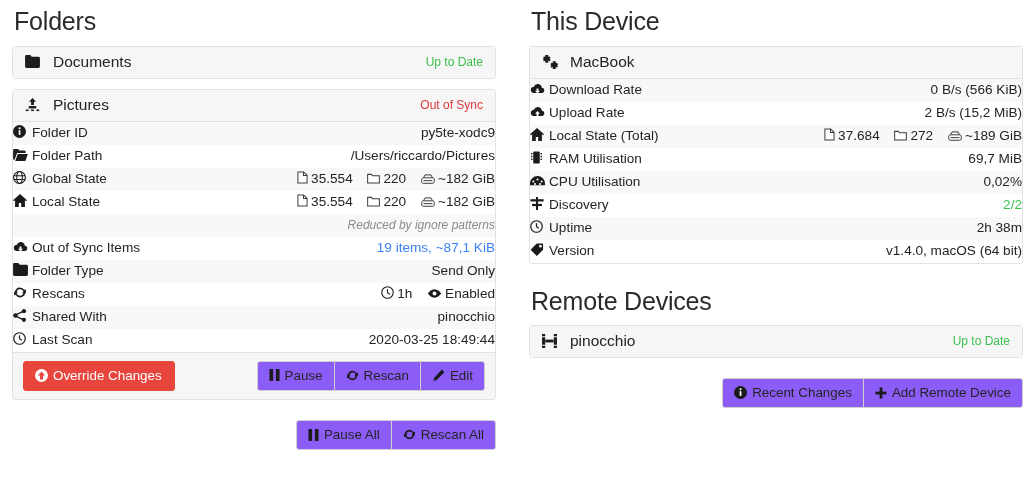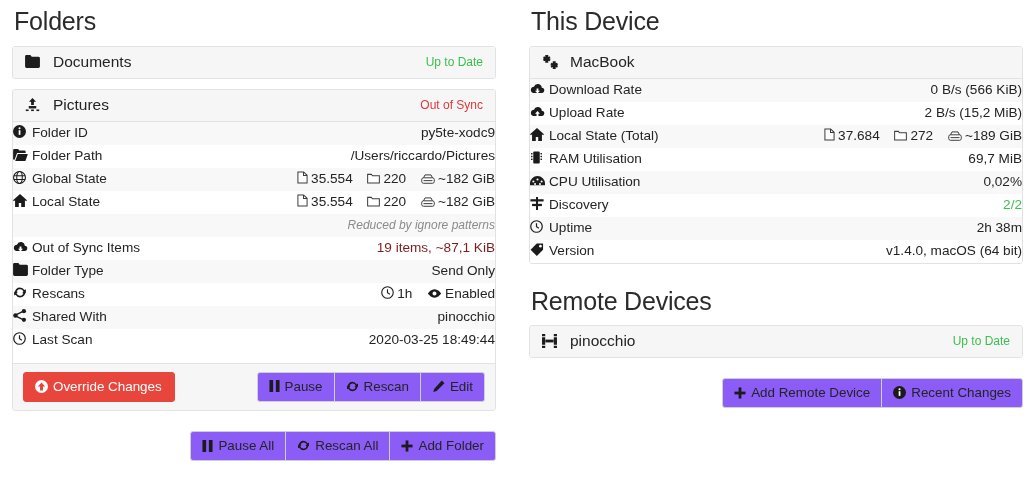--- a/index.html
+++ b/index.html
@@ -96,31 +96,30 @@
     color: #242424;
   }
   td.v .metric { margin-left: 11px; white-space: nowrap; }
   td.v .metric:first-child { margin-left: 0; }
   td.v .mi { display: inline-block; margin-right: 3px; vertical-align: -1px; }
   td.v.note {
     font-style: italic;
     color: #8b8b8b;
     font-size: 12px;
   }
-  td.v .lnk { color: #7f1d1d; }
+  td.v .lnk { color: #3b82f6; }
   td.v .gr { color: #3cbf4e; }
 
   .panel-foot {
     background: #f6f6f6;
     border-top: 1px solid #e2e2e2;
     padding: 8px 10px;
     display: flex;
     align-items: center;
     justify-content: space-between;
-    margin-top: 11px;
   }
   .btn-group { display: flex; }
   .btn-group .btn { border-radius: 0; margin-left: -1px; }
   .btn-group .btn:first-child { border-radius: 3px 0 0 3px; margin-left: 0; }
   .btn-group .btn:last-child { border-radius: 0 3px 3px 0; }
 
   .btn {
     display: inline-flex;
     align-items: center;
     gap: 5px;
@@ -397,29 +396,20 @@
         </button>
         <button class="btn">
           <span class="bi">
               <svg width="13" height="13" viewBox="0 0 15 14">
                 <path fill="#1b1b1b" d="M7.4 1.5a5.4 5.4 0 0 1 4.8 2.9l1.6-.8v4.1H9.7l1.5-1.6A3.8 3.8 0 0 0 3.8 7H1.9a5.5 5.5 0 0 1 5.5-5.5z"></path>
                 <path fill="#1b1b1b" d="M7.6 12.4a5.4 5.4 0 0 1-4.8-2.9l-1.6.8V6.2h4.1L3.8 7.8a3.8 3.8 0 0 0 7.4-.9h1.9a5.5 5.5 0 0 1-5.5 5.5z"></path>
               </svg>
             </span>
           <span>Rescan All</span>
         </button>
-        <button class="btn">
-          <span class="bi">
-              <svg width="12" height="12" viewBox="0 0 13 13">
-                <rect x="5" y="0.5" width="3" height="12" fill="#1b1b1b"></rect>
-                <rect x="0.5" y="5" width="12" height="3" fill="#1b1b1b"></rect>
-              </svg>
-            </span>
-          <span>Add Folder</span>
-        </button>
       </div>
     </div>
   </div>
 
   <div class="col col-right">
 
     <h2 class="section-title">This Device</h2>
 
     <div class="panel">
       <div class="panel-head">
@@ -545,34 +535,34 @@
         </span>
         <span class="ph-title">pinocchio</span>
         <span class="ph-status st-green">Up to Date</span>
       </div>
     </div>
 
     <div class="bottom-bar-right">
       <div class="btn-group">
         <button class="btn">
           <span class="bi">
-              <svg width="12" height="12" viewBox="0 0 13 13">
-                <rect x="5" y="0.5" width="3" height="12" fill="#1b1b1b"></rect>
-                <rect x="0.5" y="5" width="12" height="3" fill="#1b1b1b"></rect>
-              </svg>
-            </span>
-          <span>Add Remote Device</span>
-        </button>
-        <button class="btn">
-          <span class="bi">
               <svg width="13" height="13" viewBox="0 0 14 14">
                 <circle cx="7" cy="7" r="7" fill="#1b1b1b"></circle>
                 <rect x="6.1" y="5.6" width="1.9" height="5" fill="#fff"></rect>
                 <circle cx="7.05" cy="3.5" r="1.15" fill="#fff"></circle>
               </svg>
             </span>
           <span>Recent Changes</span>
         </button>
+        <button class="btn">
+          <span class="bi">
+              <svg width="12" height="12" viewBox="0 0 13 13">
+                <rect x="5" y="0.5" width="3" height="12" fill="#1b1b1b"></rect>
+                <rect x="0.5" y="5" width="12" height="3" fill="#1b1b1b"></rect>
+              </svg>
+            </span>
+          <span>Add Remote Device</span>
+        </button>
       </div>
     </div>
   </div>
 
 </div>
 
 </body></html>

